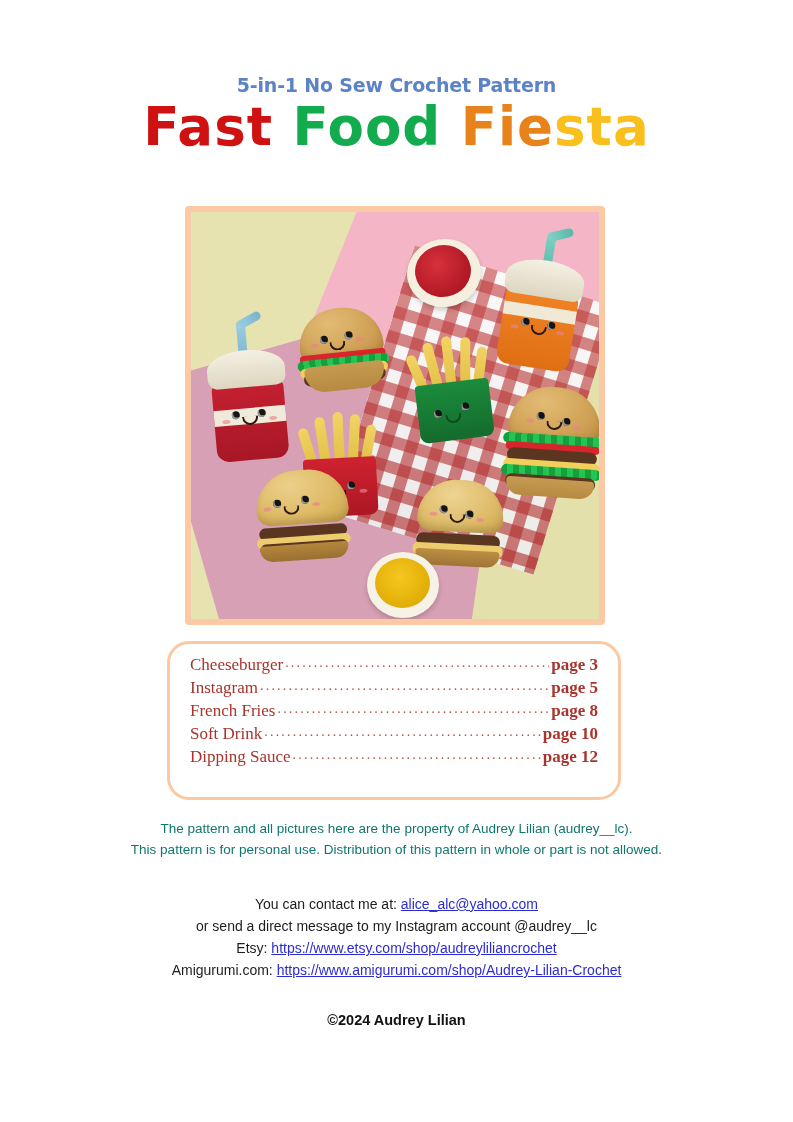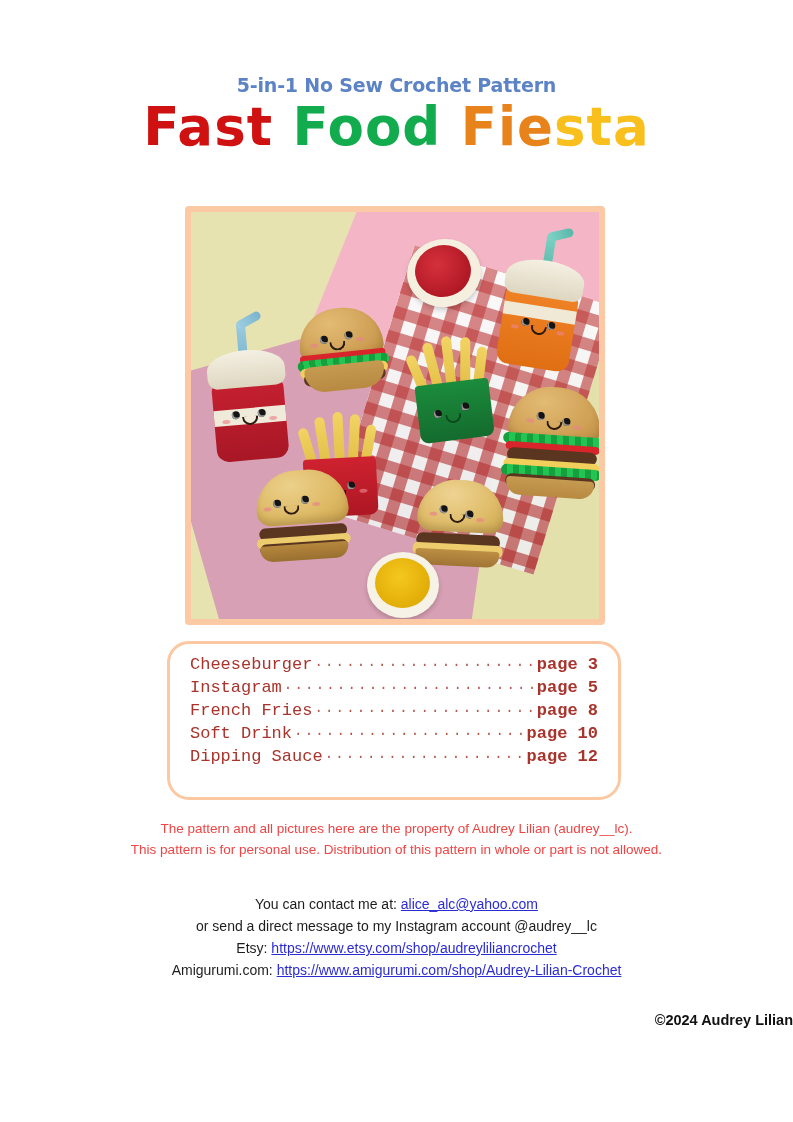--- a/index.html
+++ b/index.html
@@ -236,21 +236,21 @@
     font-weight: bold;
     font-size: 19px;
     color: #a8342c;
     letter-spacing: .5px;
     margin-bottom: 1px;
   }
   .menu-list { list-style: none; margin: 0; padding: 0; }
   .menu-row {
     display: flex;
     align-items: flex-start;
-    font-family: Liberation Mono, monospace;
+    font-family: Liberation Serif, serif;
     font-size: 17px;
     color: #a8342c;
     line-height: 23px;
     white-space: nowrap;
   }
   .menu-row .nm { flex: 0 0 auto; }
   .menu-row .dots {
     flex: 1 1 auto;
     overflow: hidden;
     margin: 0 2px;
@@ -263,39 +263,39 @@
   .menu-row .pg { flex: 0 0 auto; font-weight: bold; }
 
   
   .legal {
     position: absolute;
     top: 818px; left: 0; width: 793px;
     text-align: center;
     font-family: "Liberation Sans", sans-serif;
     font-size: 13.5px;
     line-height: 21px;
-    color: #ef4444;
+    color: #0f766e;
   }
   .contact {
     position: absolute;
     top: 893px; left: 0; width: 793px;
     text-align: center;
     font-family: "Liberation Sans", sans-serif;
     font-size: 14px;
     line-height: 22px;
     color: #1d1d1d;
   }
   .contact a, .lnk {
     color: #2b2bd4;
     text-decoration: underline;
   }
   .copyright {
     position: absolute;
     top: 1012px; left: 0; width: 793px;
-    text-align: right;
+    text-align: center;
     font-family: "Liberation Sans", sans-serif;
     font-weight: bold;
     font-size: 14.5px;
     color: #111111;
   }
 </style>
 </head>
 <body>
 
 <div class="page">

